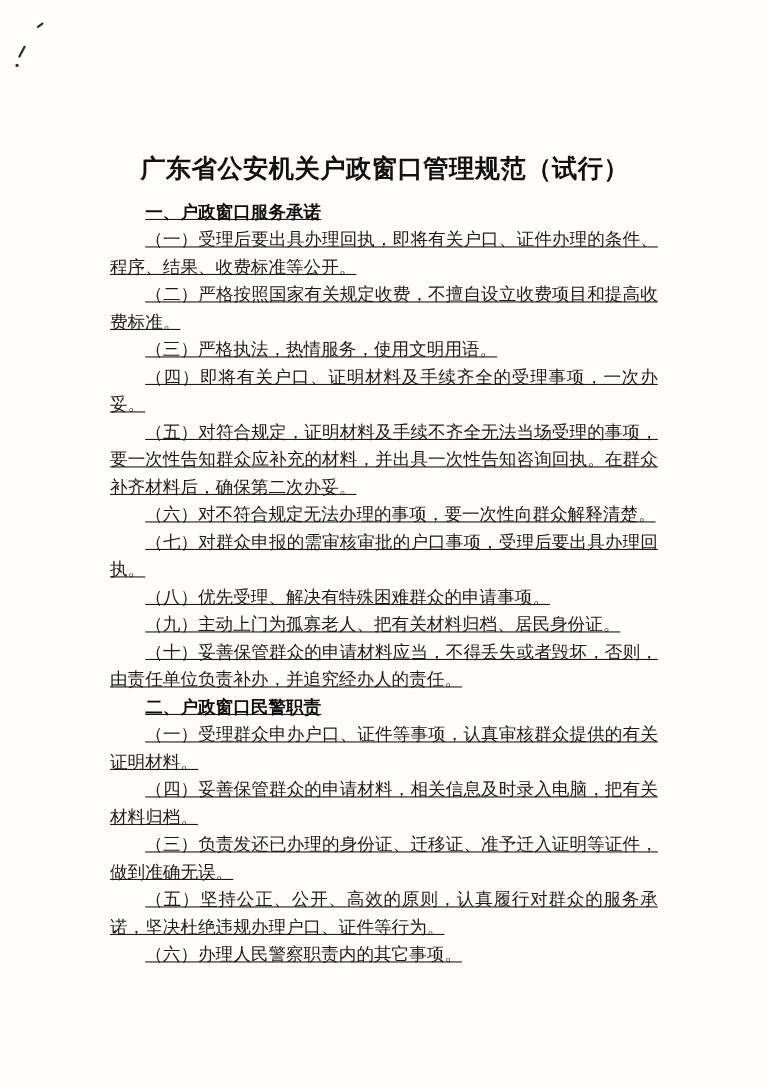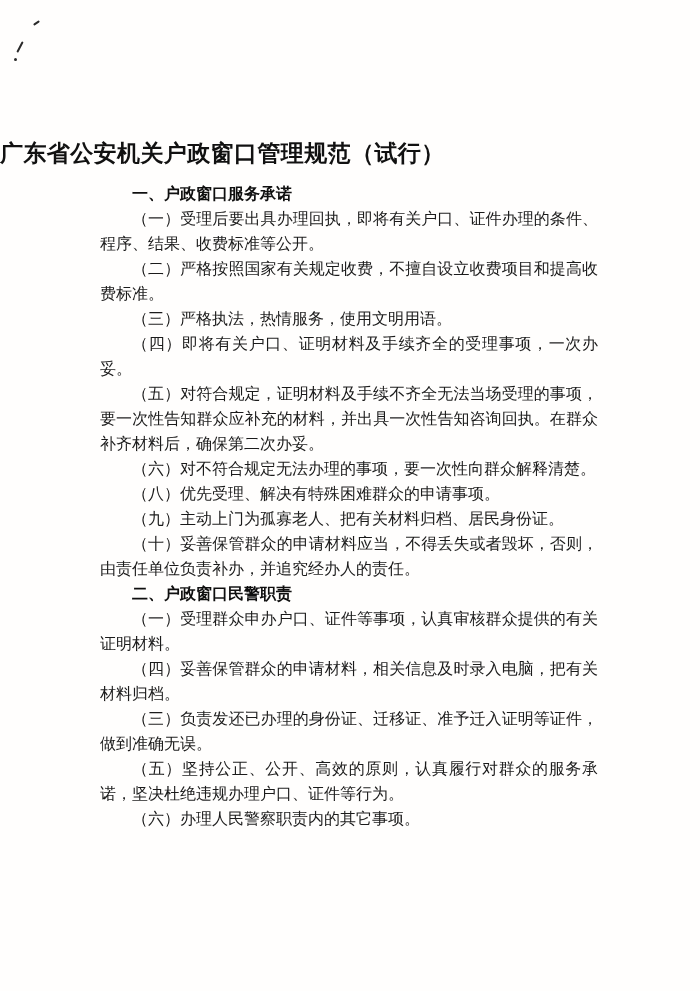--- a/index.html
+++ b/index.html
@@ -14,37 +14,38 @@
     background: #fffefd;
     overflow: hidden;
     font-family: "Liberation Serif", "DejaVu Serif", serif;
     color: #161616;
   }
   .doc-title {
     position: absolute;
     top: 120px;
     left: 0;
     width: 572px;
-    text-align: left;
+    text-align: right;
     font-size: 23px;
     font-weight: 700;
     letter-spacing: 0.4px;
     line-height: 38px;
     color: #111;
     white-space: nowrap;
   }
   .content {
     position: absolute;
     top: 181px;
     left: 100px;
     width: 498px;
     font-size: 16px;
     line-height: 25px;
     text-align: justify;
     color: #1b1b1b;
+    text-decoration: underline;
   }
   .content p {
     margin: 0;
     text-indent: 2em;
   }
   .content h2 {
     margin: 0;
     font-size: 16px;
     line-height: 25px;
     font-weight: 700;
@@ -95,20 +96,21 @@
 
   <div class="content">
 
     <h2>一、户政窗口服务承诺</h2>
     <p>（一）受理后要出具办理回执，即将有关户口、证件办理的条件、程序、结果、收费标准等公开。</p>
     <p>（二）严格按照国家有关规定收费，不擅自设立收费项目和提高收费标准。</p>
     <p>（三）严格执法，热情服务，使用文明用语。</p>
     <p>（四）即将有关户口、证明材料及手续齐全的受理事项，一次办妥。</p>
     <p>（五）对符合规定，证明材料及手续不齐全无法当场受理的事项，要一次性告知群众应补充的材料，并出具一次性告知咨询回执。在群众补齐材料后，确保第二次办妥。</p>
     <p>（六）对不符合规定无法办理的事项，要一次性向群众解释清楚。</p>
+    <p>（七）对群众申报的需审核审批的户口事项，受理后要出具办理回执。</p>
     <p>（八）优先受理、解决有特殊困难群众的申请事项。</p>
     <p>（九）主动上门为孤寡老人、把有关材料归档、居民身份证。</p>
     <p>（十）妥善保管群众的申请材料应当，不得丢失或者毁坏，否则，由责任单位负责补办，并追究经办人的责任。</p>
 
     <h2>二、户政窗口民警职责</h2>
     <p>（一）受理群众申办户口、证件等事项，认真审核群众提供的有关证明材料。</p>
     <p>（四）妥善保管群众的申请材料，相关信息及时录入电脑，把有关材料归档。</p>
     <p>（三）负责发还已办理的身份证、迁移证、准予迁入证明等证件，做到准确无误。</p>
     <p>（五）坚持公正、公开、高效的原则，认真履行对群众的服务承诺，坚决杜绝违规办理户口、证件等行为。</p>
     <p>（六）办理人民警察职责内的其它事项。</p>

